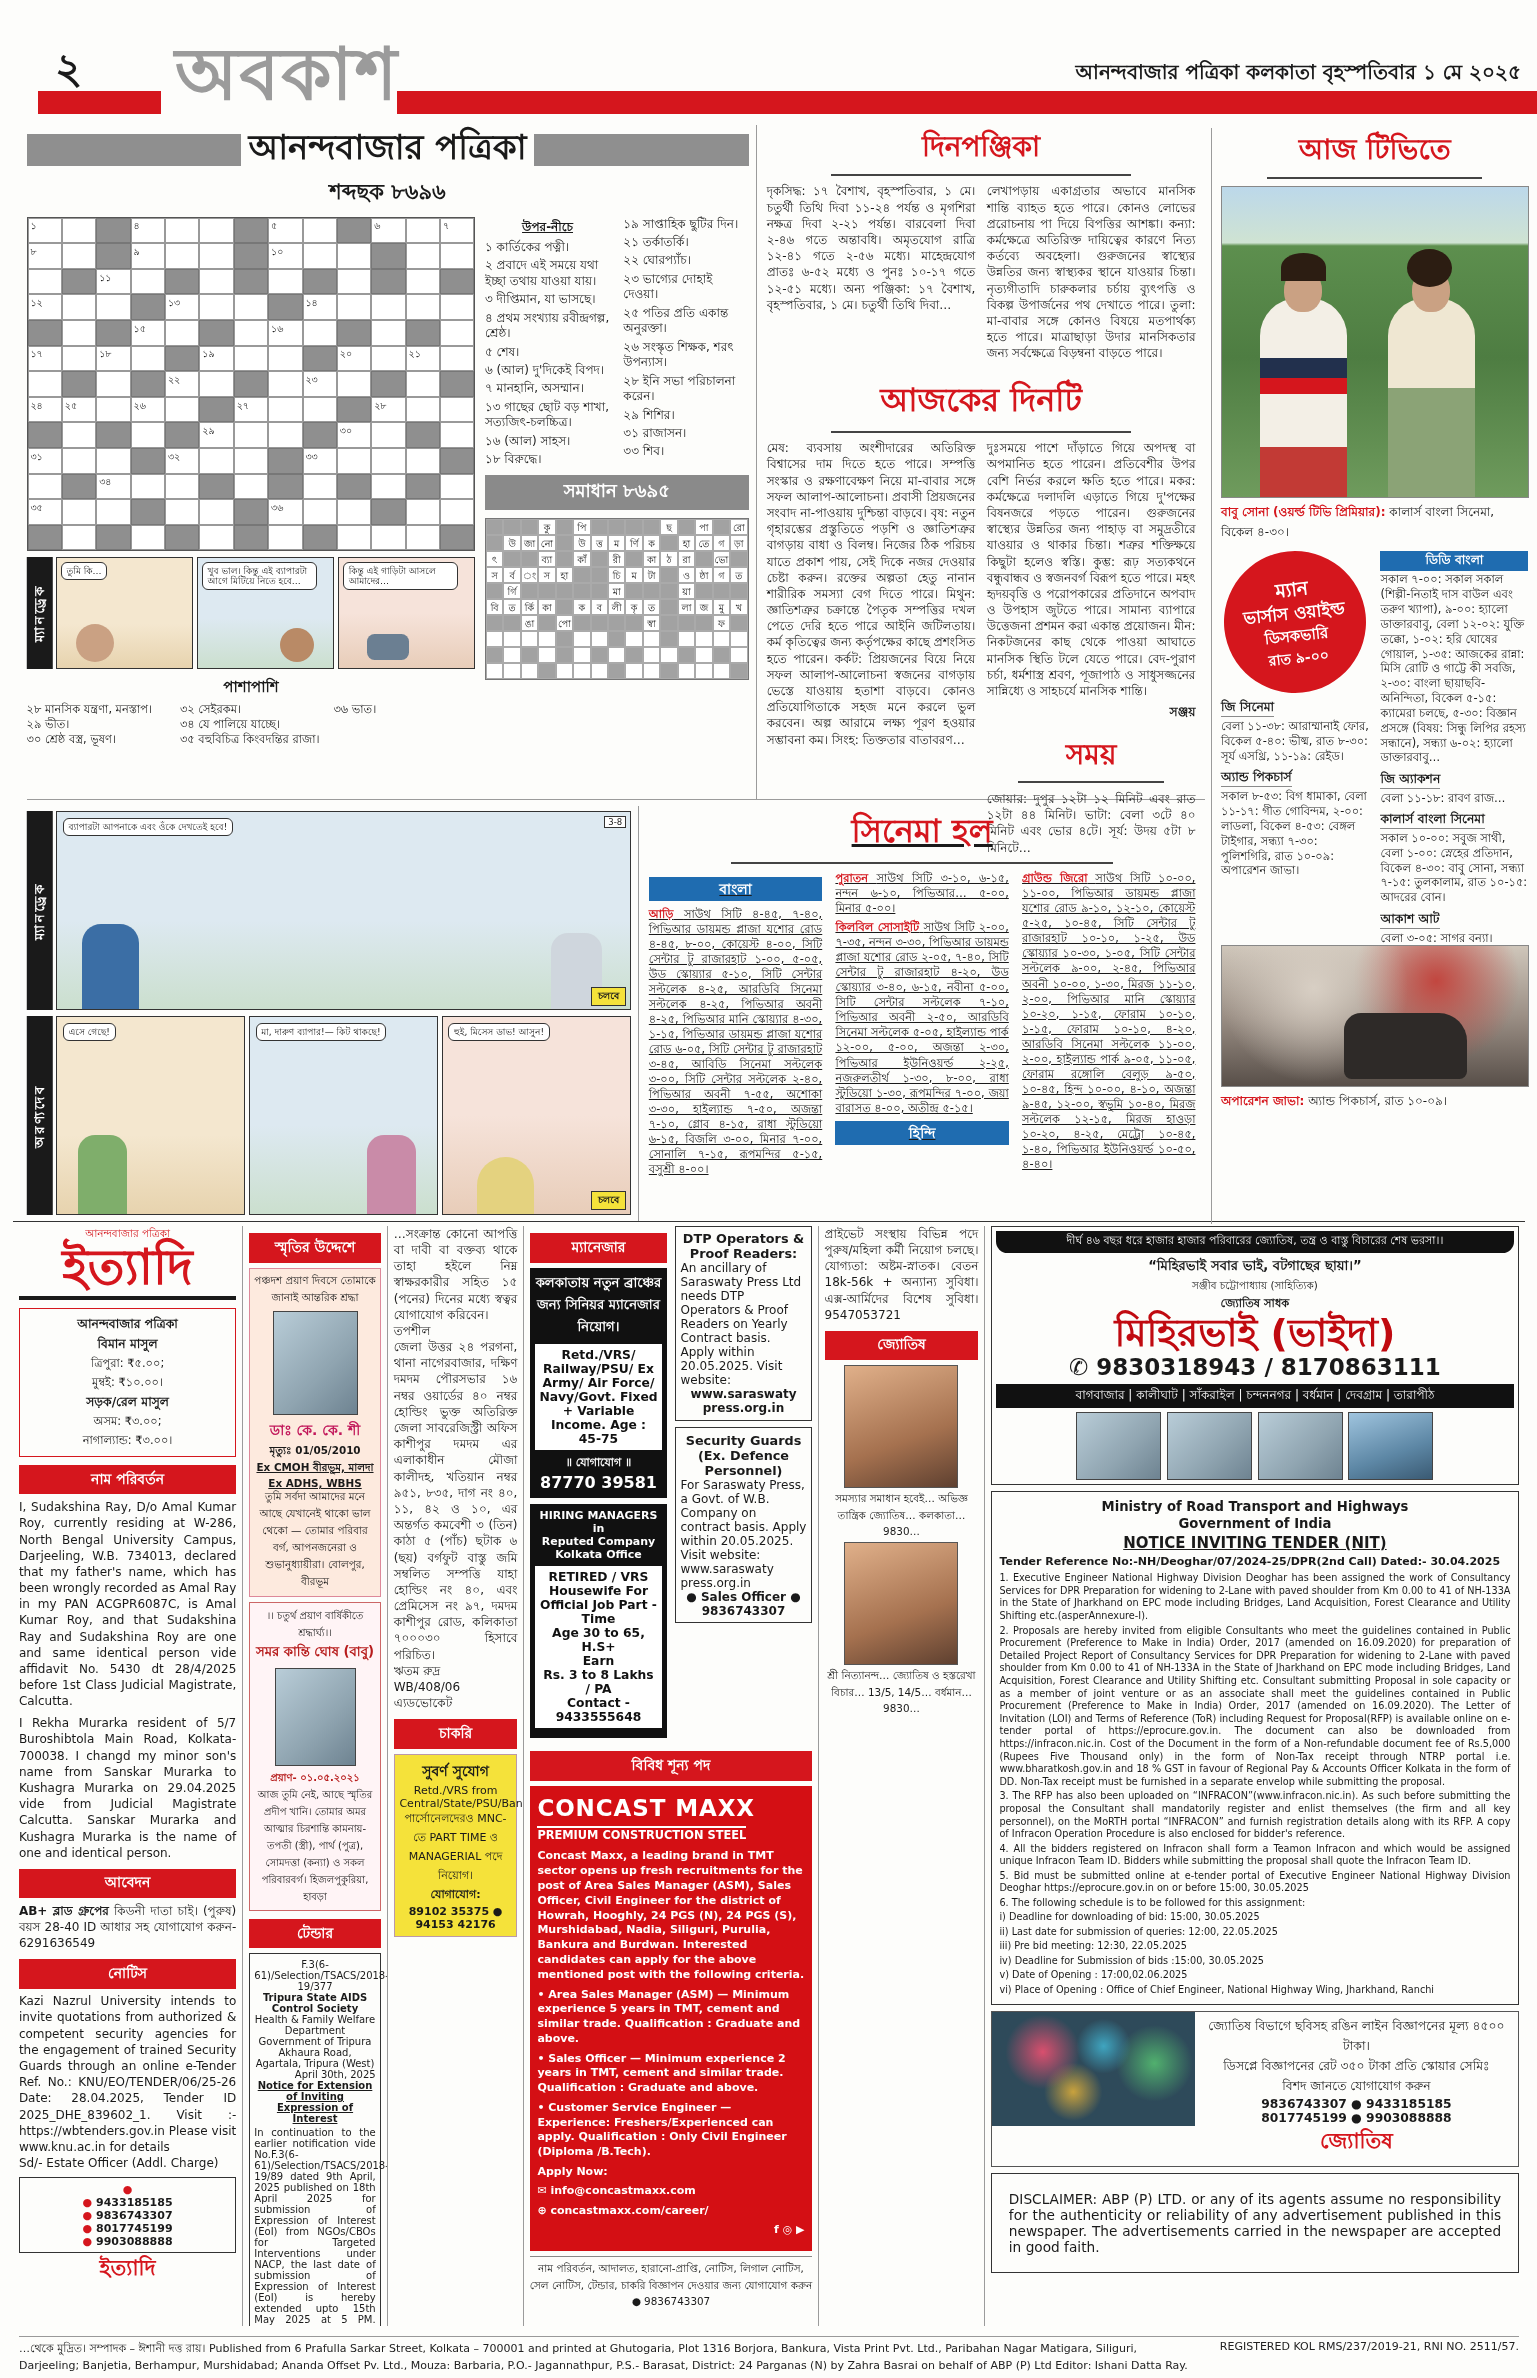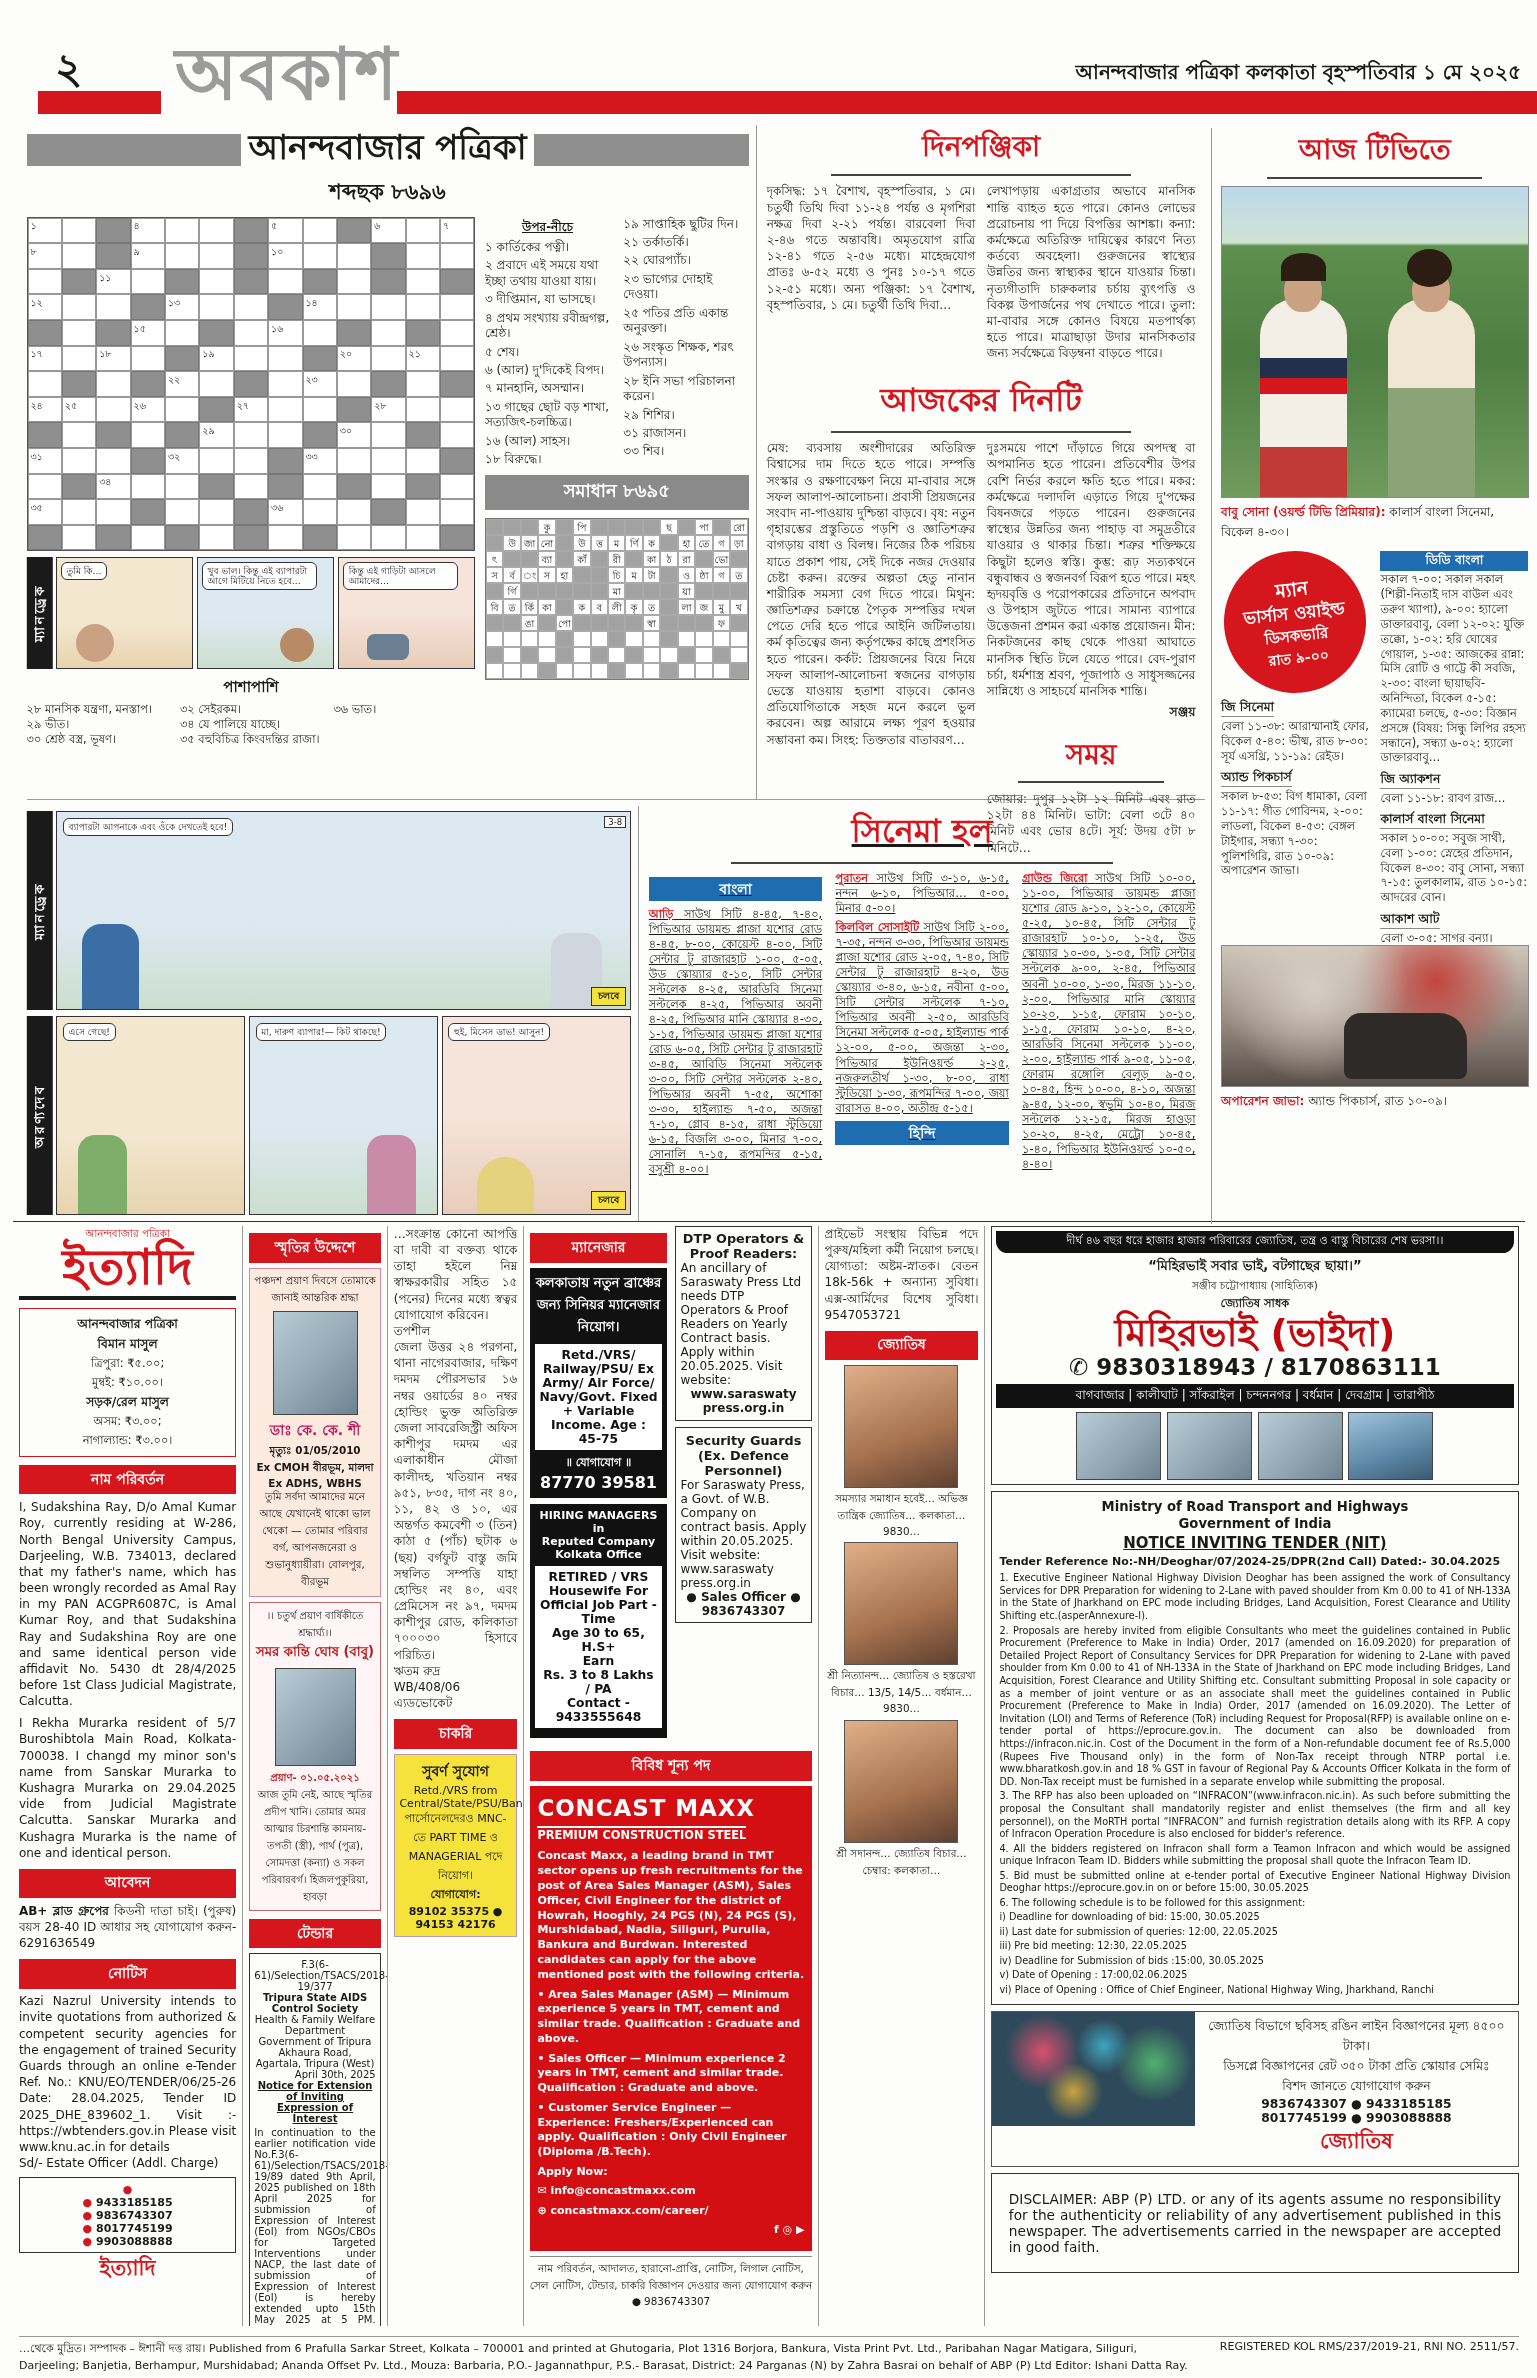--- a/index.html
+++ b/index.html
@@ -711,21 +711,21 @@
       <div class="etc-logo" style="font-size:21px;margin-top:4.7px;">ইত্যাদি</div>
     </div>
 
     <div class="bb-col c2 rule-r">
       <div class="redbox-hdr">স্মৃতির উদ্দেশে</div>
       <div class="obit1">
         <div>পঞ্চদশ প্রয়াণ দিবসে তোমাকে জানাই আন্তরিক শ্রদ্ধা</div>
         <div class="photo-ph" style="width:85px;height:104px;"></div>
         <div class="nm">ডাঃ কে. কে. শী</div>
         <div style="font-weight:bold;">মৃত্যুঃ 01/05/2010</div>
-        <div style="white-space:pre-line;font-weight:bold;">Ex CMOH বীরভূম, মালদা
+        <div style="white-space:pre-line;font-weight:bold;text-decoration:underline;">Ex CMOH বীরভূম, মালদা
 Ex ADHS, WBHS</div>
         <div>তুমি সর্বদা আমাদের মনে আছে যেখানেই থাকো ভাল থেকো — তোমার পরিবার বর্গ, আপনজনেরা ও শুভানুধ্যায়ীরা। বোলপুর, বীরভূম</div>
       </div>
       <div class="obit2">
         <div>।। চতুর্থ প্রয়াণ বার্ষিকীতে শ্রদ্ধার্ঘ্য।।</div>
         <div class="nm">সমর কান্তি ঘোষ (বাবু)</div>
         <div class="photo-ph" style="width:81px;height:98px;"></div>
         <div style="color:#b71c1c;font-weight:bold;">প্রয়াণ- ০১.০৫.২০২১</div>
         <div>আজ তুমি নেই, আছে স্মৃতির প্রদীপ খানি। তোমার অমর আত্মার চিরশান্তি কামনায়- তপতী (স্ত্রী), পার্থ (পুত্র), সোমদত্তা (কন্যা) ও সকল পরিবারবর্গ। হিজলপুকুরিয়া, হাবড়া</div>
       </div>
@@ -820,24 +820,20 @@
           <div class="astro">
             <div class="aph"></div>
             <div style="font-size:10.4px;">সমস্যার সমাধান হবেই… অভিজ্ঞ তান্ত্রিক জ্যোতিষ… কলকাতা… 9830…</div>
           </div>
 
           <div class="astro">
             <div class="aph"></div>
             <div style="font-size:10.4px;">শ্রী নিত্যানন্দ… জ্যোতিষ ও হস্তরেখা বিচার… 13/5, 14/5… বর্ধমান… 9830…</div>
           </div>
 
-          <div class="astro">
-            <div class="aph"></div>
-            <div style="font-size:10.4px;">শ্রী সদানন্দ… জ্যোতিষ বিচার… চেম্বার: কলকাতা…</div>
-          </div>
         </div>
     </div>
 
     <div class="bb-col c7">
       <div class="mihir">
         <div class="topline">দীর্ঘ ৪৬ বছর ধরে হাজার হাজার পরিবারের জ্যোতিষ, তন্ত্র ও বাস্তু বিচারের শেষ ভরসা।।</div>
         <div class="quote">“মিহিরভাই সবার ভাই, বটগাছের ছায়া।”</div>
         <div class="qby">সঞ্জীব চট্টোপাধ্যায় (সাহিত্যিক)</div>
         <div class="prename">জ্যোতিষ সাধক</div>
         <div class="nm">মিহিরভাই (ভাইদা)</div>

